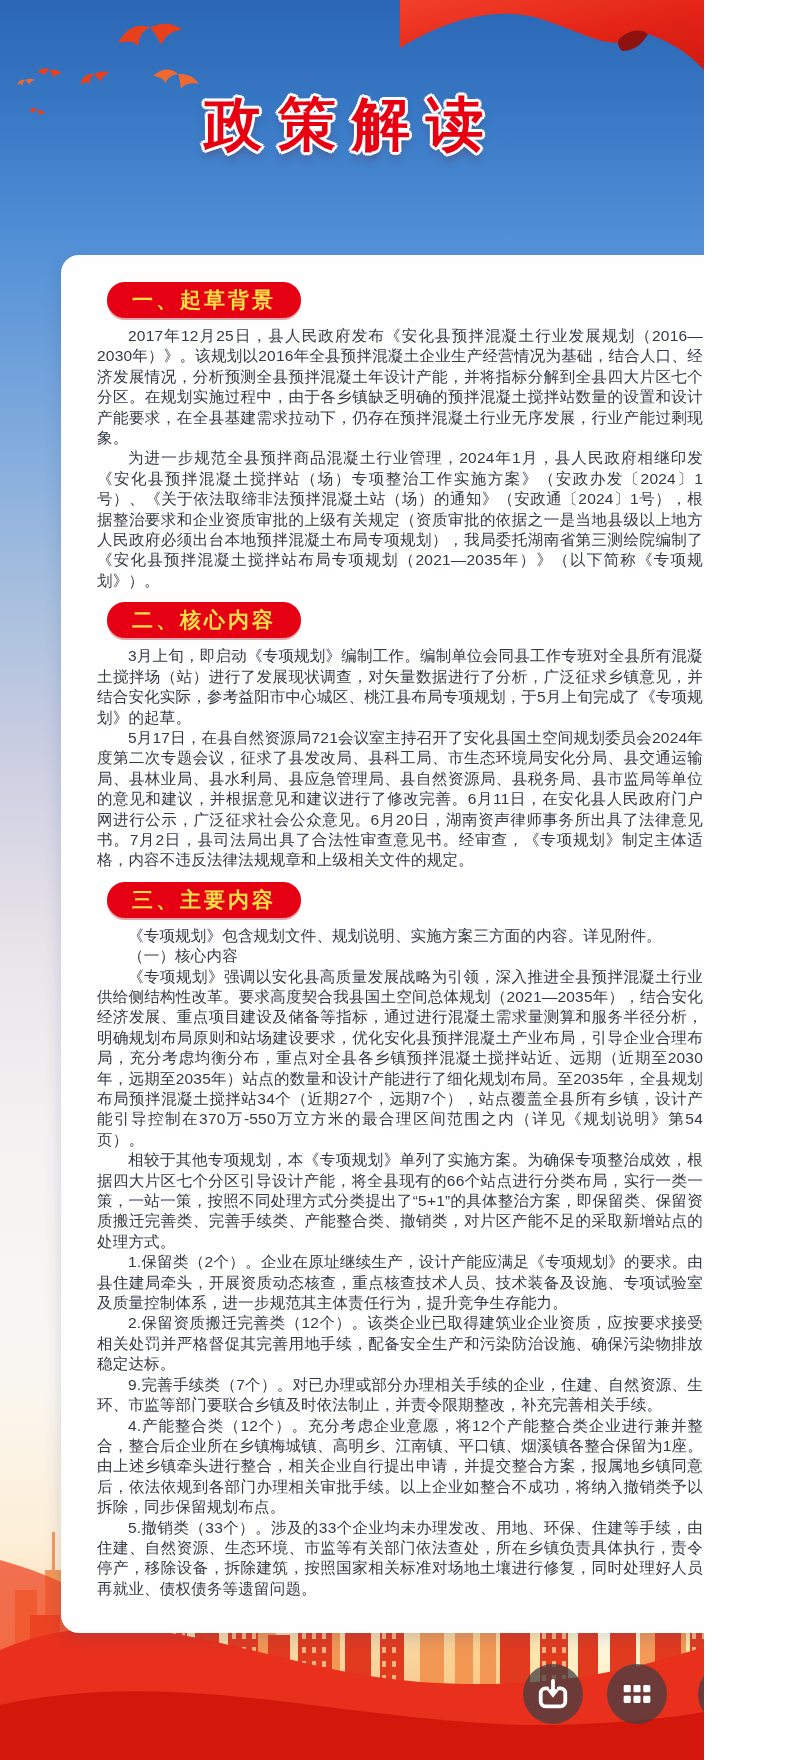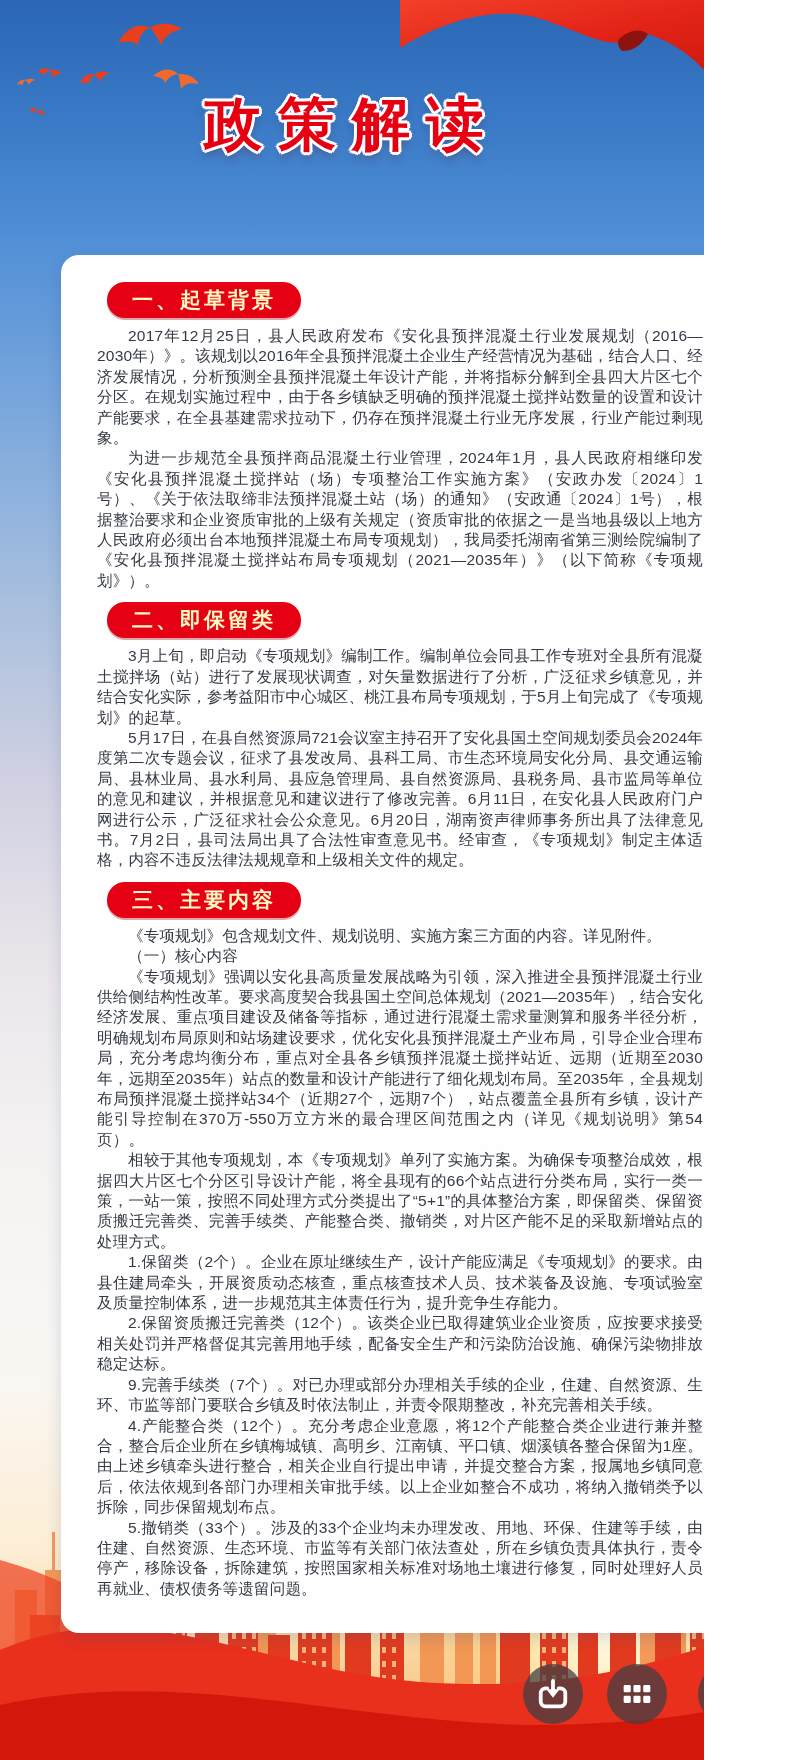--- a/index.html
+++ b/index.html
@@ -18,21 +18,21 @@
       0 6px 8px rgba(100,20,20,.35);}
   .subtitle{position:absolute;top:157px;left:0;width:100%;text-align:center;
     font-size:30px;font-weight:900;color:#e60012;letter-spacing:0;
     text-shadow:-2px 0 0 #fff,2px 0 0 #fff,0 -2px 0 #fff,0 2px 0 #fff,
       -1.5px -1.5px 0 #fff,1.5px -1.5px 0 #fff,-1.5px 1.5px 0 #fff,1.5px 1.5px 0 #fff,
       0 4px 6px rgba(100,20,20,.3);}
   
   .card{position:absolute;left:61px;top:255px;width:678px;height:1378px;
     background:#fffefe;border-radius:18px;box-shadow:0 5px 16px rgba(40,70,130,.18);
     padding:16px 36px 10px 36px;box-sizing:border-box;overflow:hidden;}
-  .badge{display:inline-block;background:#e60014;color:#fef9c3;font-weight:bold;
+  .badge{display:inline-block;background:#e60014;color:#fde047;font-weight:bold;
     font-size:21px;line-height:1;padding:7px 25px 8px;border-radius:19px;
     letter-spacing:3px;margin:11px 0 8px 10px;
     box-shadow:0 2px 0 rgba(170,0,12,.35);}
   .card p{margin:0;font-size:15.5px;line-height:20.4px;color:#333a45;
     text-align:justify;text-indent:2em;letter-spacing:0.2px;}
   
   .bottom{position:absolute;left:0;top:1420px;width:800px;height:340px;}
   
   .fab{position:absolute;width:60px;height:60px;border-radius:50%;
     background:rgba(64,62,68,.74);display:flex;align-items:center;
@@ -139,21 +139,21 @@
       <path fill="#e8301d" d="M0,230 C140,170 260,250 420,262 C570,272 670,245 800,190 L800,340 L0,340 Z"></path>
       <path fill="#cf1408" opacity="0.85" d="M0,285 C180,245 360,305 540,305 C670,303 745,288 800,265 L800,340 L0,340 Z"></path>
     </svg>
   </div>
 
   <div class="card">
     <div class="badge">一、起草背景</div>
     <p>2017年12月25日，县人民政府发布《安化县预拌混凝土行业发展规划（2016—2030年）》。该规划以2016年全县预拌混凝土企业生产经营情况为基础，结合人口、经济发展情况，分析预测全县预拌混凝土年设计产能，并将指标分解到全县四大片区七个分区。在规划实施过程中，由于各乡镇缺乏明确的预拌混凝土搅拌站数量的设置和设计产能要求，在全县基建需求拉动下，仍存在预拌混凝土行业无序发展，行业产能过剩现象。</p>
     <p>为进一步规范全县预拌商品混凝土行业管理，2024年1月，县人民政府相继印发《安化县预拌混凝土搅拌站（场）专项整治工作实施方案》（安政办发〔2024〕1号）、《关于依法取缔非法预拌混凝土站（场）的通知》（安政通〔2024〕1号），根据整治要求和企业资质审批的上级有关规定（资质审批的依据之一是当地县级以上地方人民政府必须出台本地预拌混凝土布局专项规划），我局委托湖南省第三测绘院编制了《安化县预拌混凝土搅拌站布局专项规划（2021—2035年）》（以下简称《专项规划》）。</p>
 
-    <div class="badge">二、即保留类</div>
+    <div class="badge">二、核心内容</div>
     <p>3月上旬，即启动《专项规划》编制工作。编制单位会同县工作专班对全县所有混凝土搅拌场（站）进行了发展现状调查，对矢量数据进行了分析，广泛征求乡镇意见，并结合安化实际，参考益阳市中心城区、桃江县布局专项规划，于5月上旬完成了《专项规划》的起草。</p>
     <p>5月17日，在县自然资源局721会议室主持召开了安化县国土空间规划委员会2024年度第二次专题会议，征求了县发改局、县科工局、市生态环境局安化分局、县交通运输局、县林业局、县水利局、县应急管理局、县自然资源局、县税务局、县市监局等单位的意见和建议，并根据意见和建议进行了修改完善。6月11日，在安化县人民政府门户网进行公示，广泛征求社会公众意见。6月20日，湖南资声律师事务所出具了法律意见书。7月2日，县司法局出具了合法性审查意见书。经审查，《专项规划》制定主体适格，内容不违反法律法规规章和上级相关文件的规定。</p>
 
     <div class="badge">三、主要内容</div>
     <p>《专项规划》包含规划文件、规划说明、实施方案三方面的内容。详见附件。</p>
     <p>（一）核心内容</p>
     <p>《专项规划》强调以安化县高质量发展战略为引领，深入推进全县预拌混凝土行业供给侧结构性改革。要求高度契合我县国土空间总体规划（2021—2035年），结合安化经济发展、重点项目建设及储备等指标，通过进行混凝土需求量测算和服务半径分析，明确规划布局原则和站场建设要求，优化安化县预拌混凝土产业布局，引导企业合理布局，充分考虑均衡分布，重点对全县各乡镇预拌混凝土搅拌站近、远期（近期至2030年，远期至2035年）站点的数量和设计产能进行了细化规划布局。至2035年，全县规划布局预拌混凝土搅拌站34个（近期27个，远期7个），站点覆盖全县所有乡镇，设计产能引导控制在370万-550万立方米的最合理区间范围之内（详见《规划说明》第54页）。</p>
     <p>相较于其他专项规划，本《专项规划》单列了实施方案。为确保专项整治成效，根据四大片区七个分区引导设计产能，将全县现有的66个站点进行分类布局，实行一类一策，一站一策，按照不同处理方式分类提出了“5+1”的具体整治方案，即保留类、保留资质搬迁完善类、完善手续类、产能整合类、撤销类，对片区产能不足的采取新增站点的处理方式。</p>
     <p>1.保留类（2个）。企业在原址继续生产，设计产能应满足《专项规划》的要求。由县住建局牵头，开展资质动态核查，重点核查技术人员、技术装备及设施、专项试验室及质量控制体系，进一步规范其主体责任行为，提升竞争生存能力。</p>
     <p>2.保留资质搬迁完善类（12个）。该类企业已取得建筑业企业资质，应按要求接受相关处罚并严格督促其完善用地手续，配备安全生产和污染防治设施、确保污染物排放稳定达标。</p>

